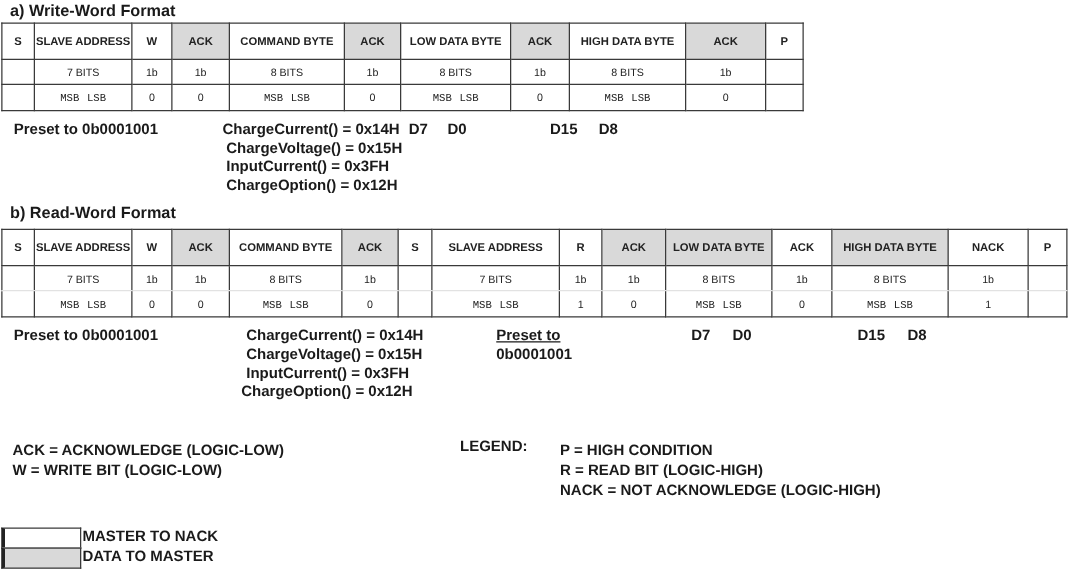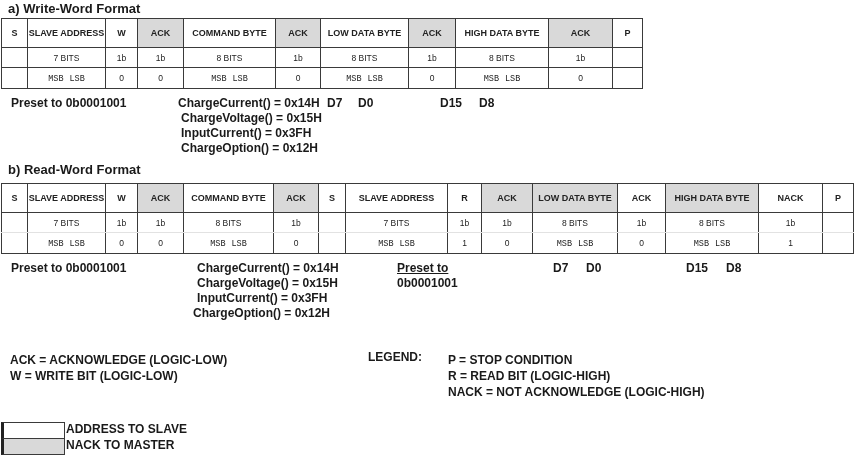--- a/index.html
+++ b/index.html
@@ -182,21 +182,21 @@
 <div class="txt" style="left:586px;top:261px;">D0</div>
 <div class="txt" style="left:686px;top:261px;">D15</div>
 <div class="txt" style="left:726px;top:261px;">D8</div>
 
 <div class="txt" style="left:368px;top:337px;margin-top:13px;">LEGEND:</div>
 <div class="txt stack" style="left:10px;top:352px;line-height:16px;">
   <div>ACK = ACKNOWLEDGE (LOGIC-LOW)</div>
   <div>W = WRITE BIT (LOGIC-LOW)</div>
 </div>
 <div class="txt stack" style="left:448px;top:352px;line-height:16px;">
-  <div>P = STOP CONDITION</div>
+  <div>P = HIGH CONDITION</div>
   <div>R = READ BIT (LOGIC-HIGH)</div>
   <div>NACK = NOT ACKNOWLEDGE (LOGIC-HIGH)</div>
 </div>
 
 <div class="legbox" style="top:422px;background:#ffffff;"></div>
 <div class="legbox" style="top:438px;background:#d9d9d9;"></div>
-<div class="txt" style="left:66px;top:422px;">ADDRESS TO SLAVE</div>
-<div class="txt" style="left:66px;top:438px;">NACK TO MASTER</div>
+<div class="txt" style="left:66px;top:422px;">MASTER TO NACK</div>
+<div class="txt" style="left:66px;top:438px;">DATA TO MASTER</div>
 
 </body></html>

